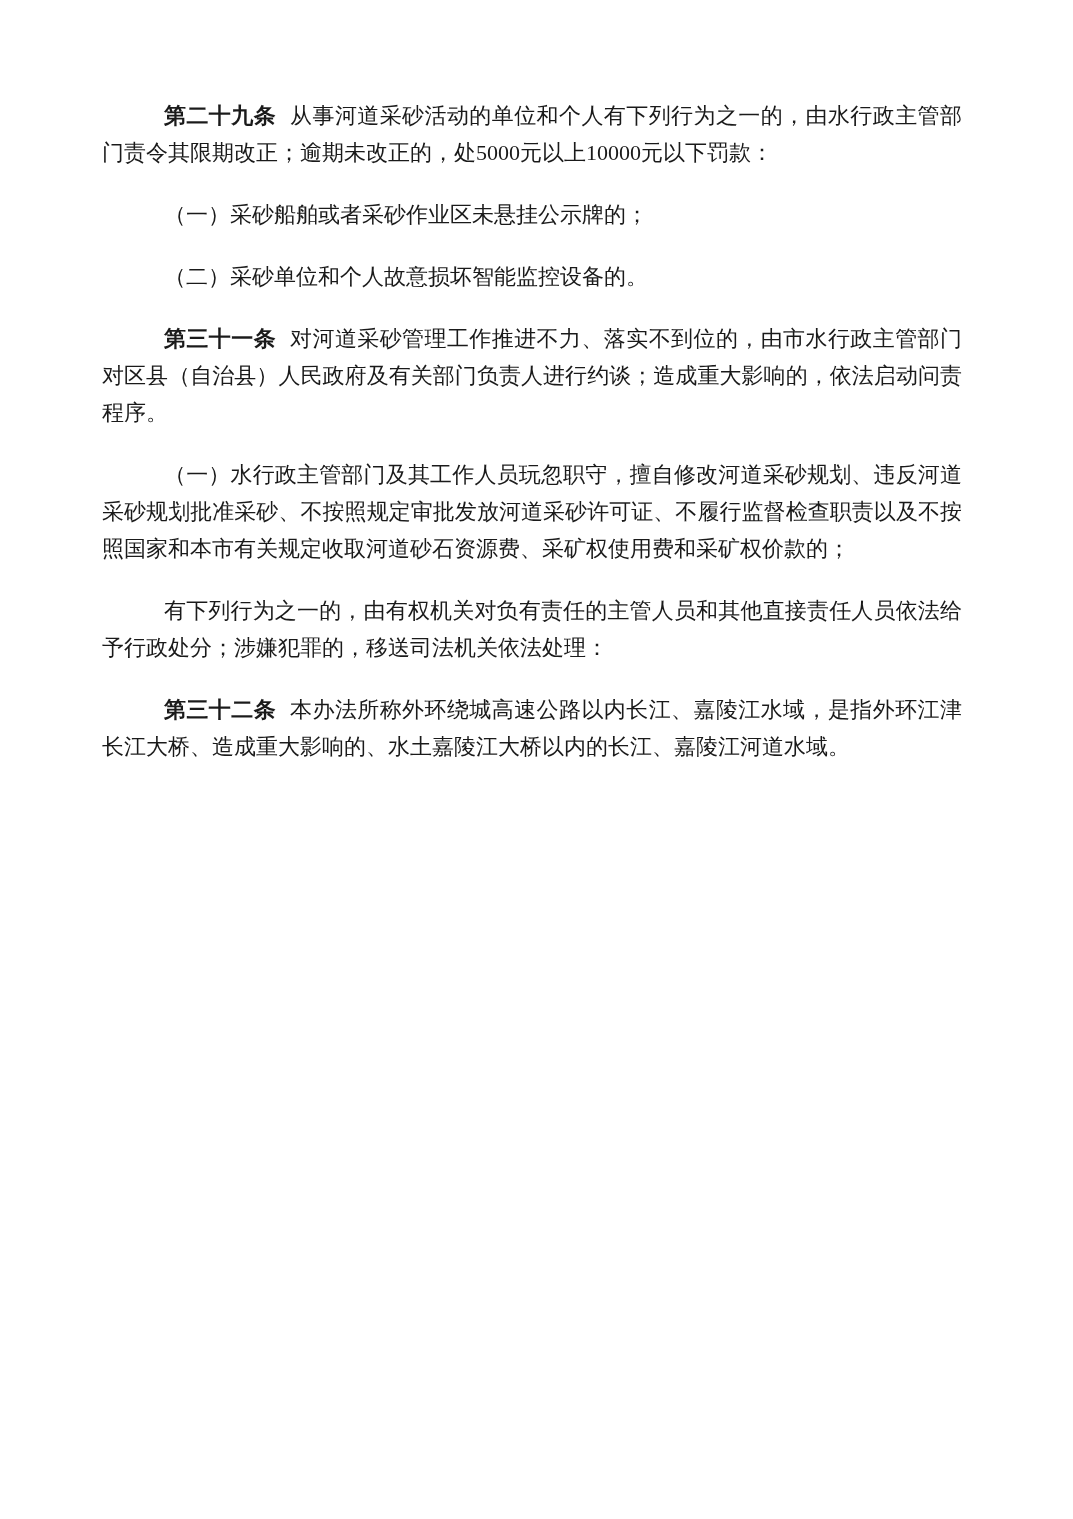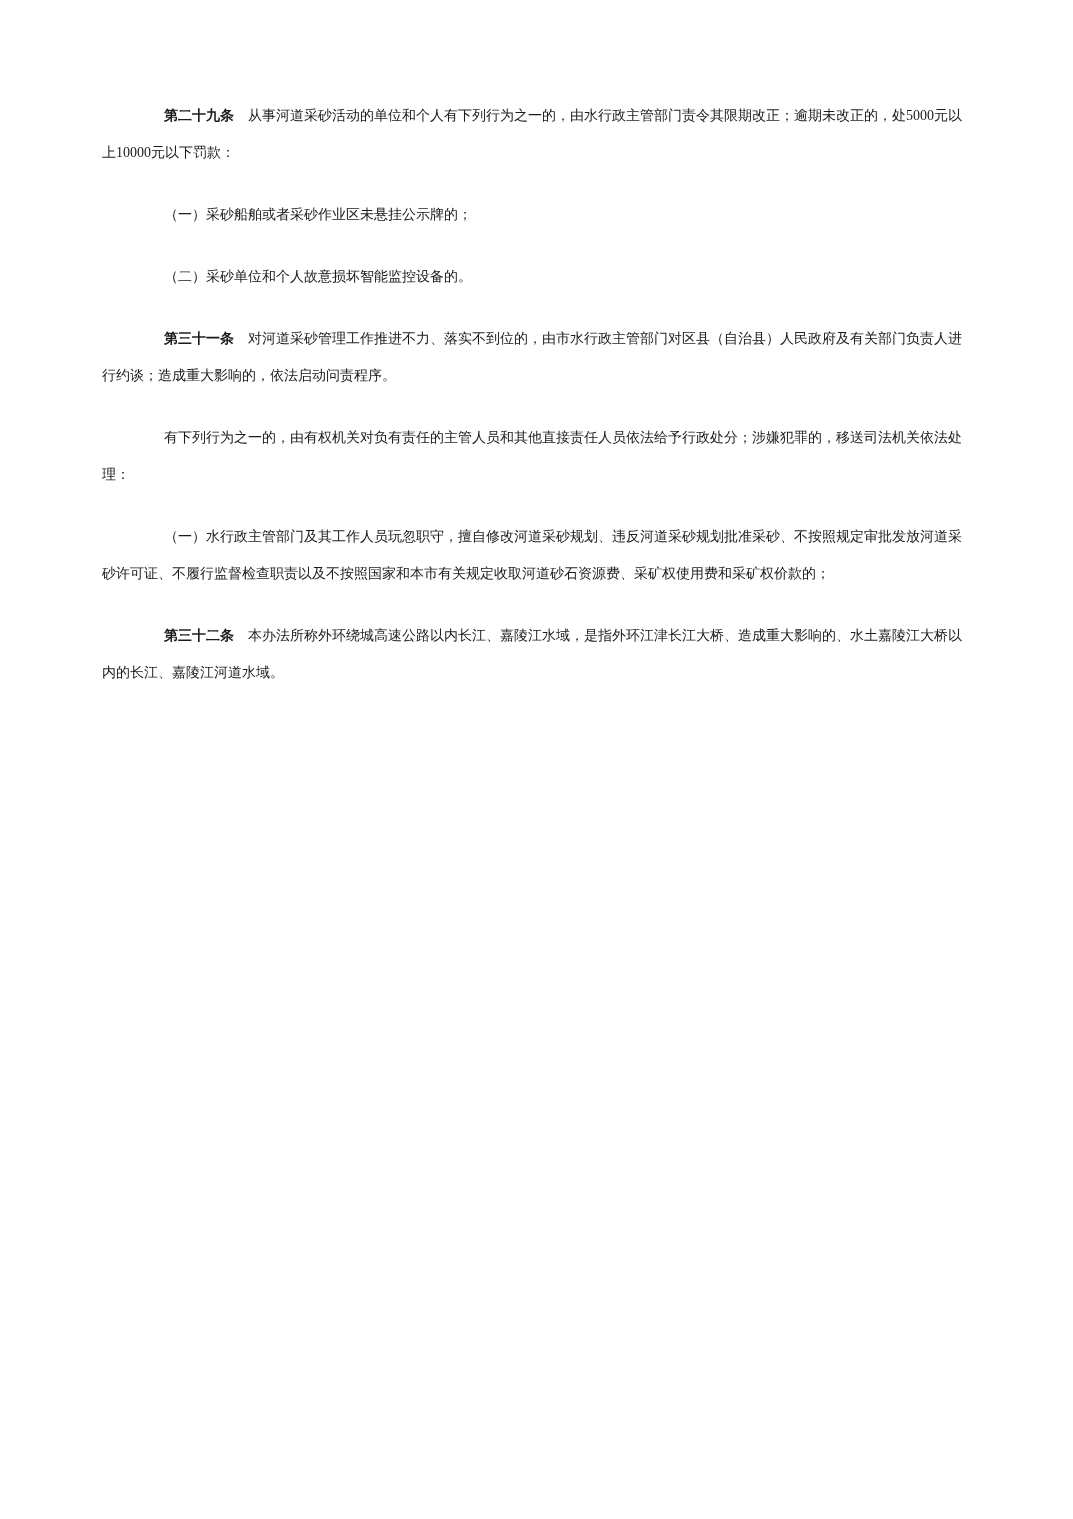--- a/index.html
+++ b/index.html
@@ -13,21 +13,21 @@
     height: 1519px;
     background: #ffffff;
     box-sizing: border-box;
     padding: 97px 111px 0 102px;
     font-family: "Liberation Serif", "DejaVu Serif", serif;
     color: #1a1a1a;
     overflow: hidden;
   }
   .para {
     margin: 0 0 25px 0;
-    font-size: 14px;
+    font-size: 22px;
     line-height: 37px;
     text-align: justify;
     text-indent: 62px;
     letter-spacing: 0;
   }
   .article-num {
     font-weight: bold;
     margin-right: 14px;
   }
   .article-num:empty {
@@ -42,21 +42,21 @@
 
   <p class="para"><span class="article-num">第二十九条</span><span>从事河道采砂活动的单位和个人有下列行为之一的，由水行政主管部门责令其限期改正；逾期未改正的，处5000元以上10000元以下罚款：</span></p>
 
   <p class="para"><span>（一）采砂船舶或者采砂作业区未悬挂公示牌的；</span></p>
 
   <p class="para"><span>（二）采砂单位和个人故意损坏智能监控设备的。</span></p>
 
 
   <p class="para"><span class="article-num">第三十一条</span><span>对河道采砂管理工作推进不力、落实不到位的，由市水行政主管部门对区县（自治县）人民政府及有关部门负责人进行约谈；造成重大影响的，依法启动问责程序。</span></p>
 
+  <p class="para"><span>（一）水行政主管部门及其工作人员玩忽职守，擅自修改河道采砂规划、违反河道采砂规划批准采砂、不按照规定审批发放河道采砂许可证、不履行监督检查职责以及不按照国家和本市有关规定收取河道砂石资源费、采矿权使用费和采矿权价款的；</span></p>
+
   <p class="para"><span>有下列行为之一的，由有权机关对负有责任的主管人员和其他直接责任人员依法给予行政处分；涉嫌犯罪的，移送司法机关依法处理：</span></p>
-
-  <p class="para"><span>（一）水行政主管部门及其工作人员玩忽职守，擅自修改河道采砂规划、违反河道采砂规划批准采砂、不按照规定审批发放河道采砂许可证、不履行监督检查职责以及不按照国家和本市有关规定收取河道砂石资源费、采矿权使用费和采矿权价款的；</span></p>
 
 
   <p class="para"><span class="article-num">第三十二条</span><span>本办法所称外环绕城高速公路以内长江、嘉陵江水域，是指外环江津长江大桥、造成重大影响的、水土嘉陵江大桥以内的长江、嘉陵江河道水域。</span></p>
 
 
 </div>
 
 </body></html>

